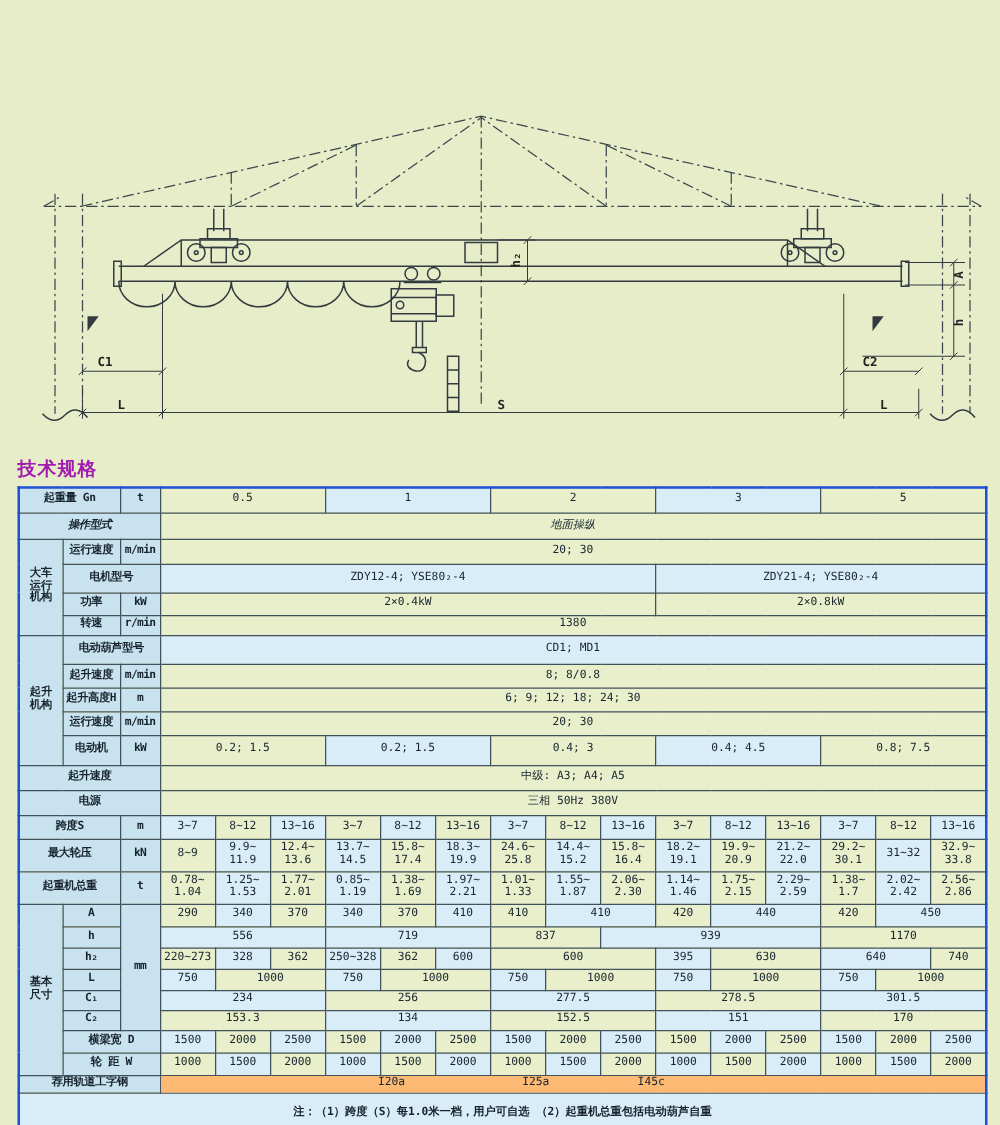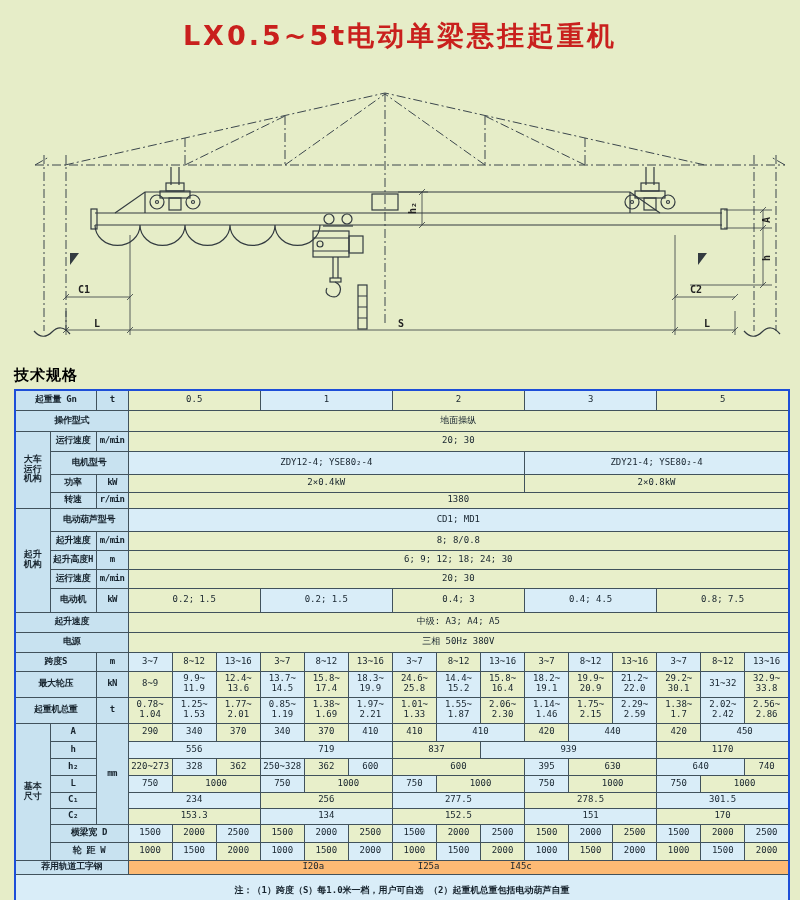--- a/index.html
+++ b/index.html
@@ -13,21 +13,21 @@
   }
   .title{
     position:absolute;top:18px;left:0;width:800px;
     text-align:center;
     font-size:27px;font-weight:bold;letter-spacing:3px;
     color:#c9201d;
   }
   .diagram{position:absolute;left:30px;top:85px;}
   .section-heading{
     position:absolute;left:14px;top:366px;
-    font-size:15px;font-weight:bold;color:#000000;letter-spacing:1px;
+    font-size:15px;font-weight:bold;color:#a21caf;letter-spacing:1px;
   }
   table.spec{
     position:absolute;left:14px;top:389px;
     width:776px;table-layout:fixed;
     border-collapse:collapse;
     border:2px solid #1d4ed8;
   }
   table.spec td{
     border:1px solid #41525c;
     text-align:center;vertical-align:middle;
@@ -60,21 +60,20 @@
   .sol{stroke:#333b40;stroke-width:1.2;fill:none;}
   .dim{stroke:#333b40;stroke-width:0.8;fill:none;}
   .dimtxt{font-family:"DejaVu Sans Mono","DejaVu Sans",sans-serif;font-size:10px;fill:#222;font-weight:bold;}
   .mk{fill:#333b40;stroke:none;}
 </style>
 </head>
 <body>
 
 <div class="sheet">
 
-  <div class="title">LX0.5~5t电动单梁悬挂起重机</div>
 
   <svg class="diagram" width="760" height="280" viewBox="0 0 760 280" xmlns="http://www.w3.org/2000/svg">
 
     <g class="cl">
       <path d="M5,80 H755"></path>
       <path d="M5,80 l14,-8 M755,80 l-14,-8"></path>
       <path d="M35,80 L355,8 L675,80"></path>
       <path d="M155,53 V80 M255,31 V80 M455,31 V80 M555,53 V80"></path>
       <path d="M155,80 L255,31 M255,80 L355,9 M555,80 L455,31 M455,80 L355,9"></path>
       <path d="M355,8 V238"></path>
@@ -182,21 +181,21 @@
     <tbody>
         <tr style="height: 20px;">
           <td colspan="2" class="lab">起重量 Gn</td>
           <td class="unit">t</td>
           <td colspan="3" class="g">0.5</td>
           <td colspan="3" class="b">1</td>
           <td colspan="3" class="g">2</td>
           <td colspan="3" class="b">3</td>
           <td colspan="3" class="g">5</td>
         </tr>
-        <tr style="height: 21px;">
+        <tr style="height: 21px; font-style: italic;">
           <td colspan="3" class="lab">操作型式</td>
           <td colspan="15" class="g">地面操纵</td>
         </tr>
         <tr style="height: 20px;">
           <td rowspan="4" class="grp">大车
 运行
 机构</td>
           <td class="lab">运行速度</td>
           <td class="unit">m/min</td>
           <td colspan="15" class="g">20;  30</td>

